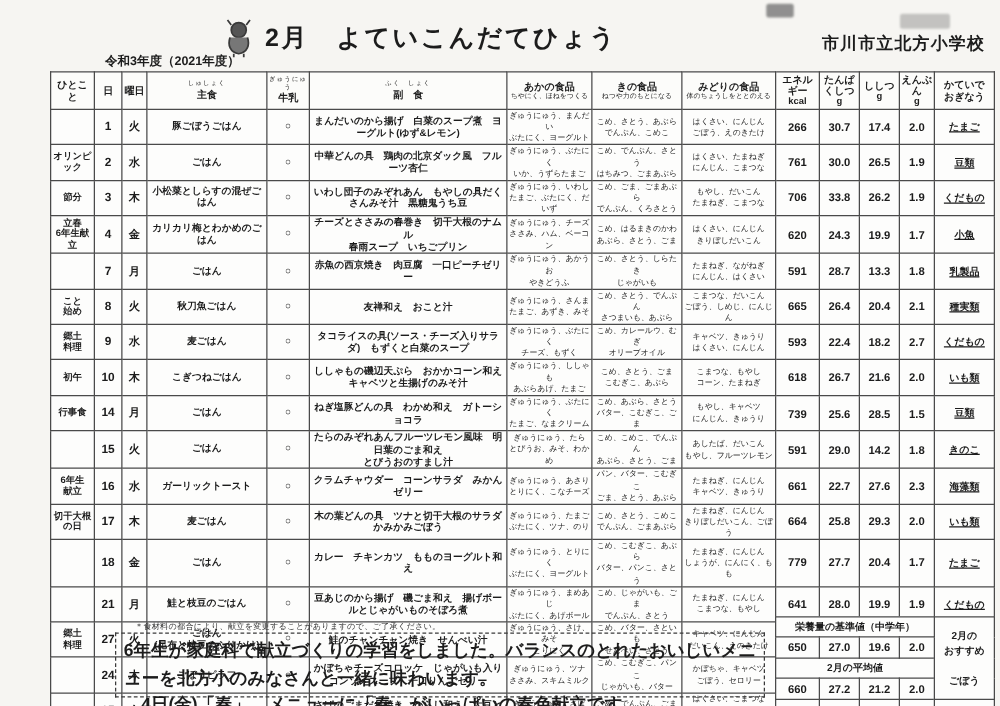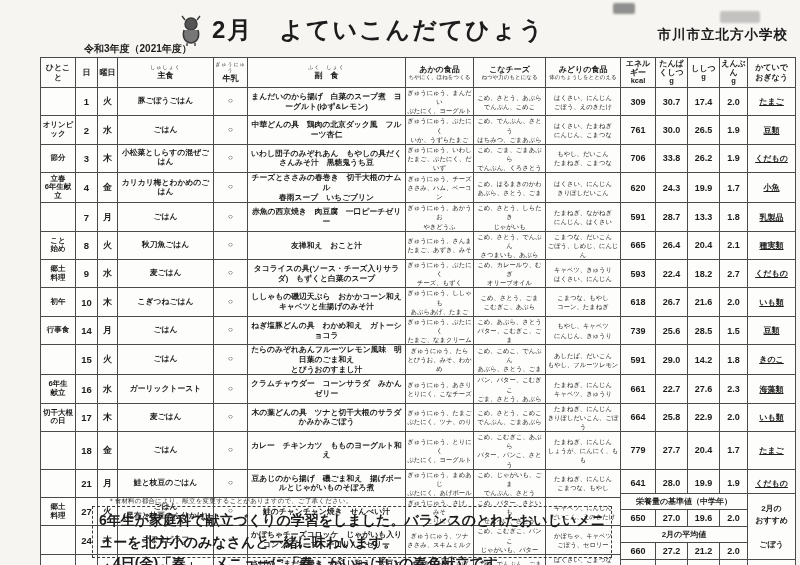--- a/index.html
+++ b/index.html
@@ -10,21 +10,21 @@
     -webkit-font-smoothing:antialiased;
   }
   .artifact{position:absolute;border-radius:2px;filter:blur(1px);}
   #art1{left:613px;top:3px;width:22px;height:11px;background:#6e6e6e;opacity:.75;}
   #art2{left:720px;top:11px;width:40px;height:12px;background:#9a9a98;opacity:.55;}
   #art3{left:264px;top:552px;width:60px;height:6px;background:#c9c7c2;opacity:.6;}
 
   #year-label{position:absolute;left:44px;top:42px;font-size:10px;font-weight:600;margin-left:40px;}
   #title-wrap{position:absolute;left:178px;top:14px;display:flex;align-items:center;gap:8px;}
   #mascot{width:26px;height:32px;}
-  #page-title{font-size:24px;font-weight:700;letter-spacing:2px;}
+  #page-title{font-size:20px;font-weight:700;letter-spacing:2px;}
   #school-name{position:absolute;right:12px;top:26px;font-size:13.5px;font-weight:700;letter-spacing:1px;}
 
   table{border-collapse:collapse;table-layout:fixed;}
   #menu-table{position:absolute;left:40px;top:57px;width:755px;background:#fdfdfc;}
   #menu-table th,#menu-table td{
     border:1px solid #4a4a4a;padding:0 1px;overflow:hidden;
     text-align:center;vertical-align:middle;white-space:pre-line;
   }
   #menu-table{border:1.5px solid #333;}
   thead th{font-size:8px;font-weight:700;line-height:1.15;background:#fcfcfa;}
@@ -96,21 +96,21 @@
   </colgroup>
   <thead>
     <tr style="height:30px;">
       <th><span>ひとこと</span></th>
       <th><span>日</span></th>
       <th><span>曜日</span></th>
       <th><span class="ruby">しゅしょく</span><span>主食</span></th>
       <th><span class="ruby">ぎゅうにゅう</span><span>牛乳</span></th>
       <th><span class="ruby">ふく　しょく</span><span>副　食</span></th>
       <th><span>あかの食品</span><span class="sub">ちやにく、ほねをつくる</span></th>
-      <th><span>こなチーズ</span><span class="sub">ねつや力のもとになる</span></th>
+      <th><span>きの食品</span><span class="sub">ねつや力のもとになる</span></th>
       <th><span>みどりの食品</span><span class="sub">体のちょうしをととのえる</span></th>
       <th><span>エネルギー</span><span class="unit">kcal</span></th>
       <th><span>たんぱくしつ</span><span class="unit">g</span></th>
       <th><span>ししつ</span><span class="unit">g</span></th>
       <th><span>えんぶん</span><span class="unit">g</span></th>
       <th><span>かていで</span><span class="sub" style="font-size:8px;font-weight:700;">おぎなう</span></th>
     </tr>
   </thead>
   <tbody>
       <tr style="height:22px;">
@@ -119,21 +119,21 @@
     <td class="c-wday">火</td>
     <td class="c-staple">豚ごぼうごはん</td>
     <td class="c-milk">○</td>
     <td class="c-dishes">まんだいのから揚げ　白菜のスープ煮　ヨーグルト(ゆず&amp;レモン)</td>
     <td class="c-red">ぎゅうにゅう、まんだい
 ぶたにく、ヨーグルト</td>
     <td class="c-yellow">こめ、さとう、あぶら
 でんぷん、こめこ</td>
     <td class="c-green">はくさい、にんじん
 ごぼう、えのきたけ</td>
-    <td class="c-kcal">309</td>
+    <td class="c-kcal">266</td>
     <td class="c-prot">30.7</td>
     <td class="c-fat">17.4</td>
     <td class="c-salt">2.0</td>
     <td class="c-home">たまご</td>
   </tr>
       <tr style="height:22px;">
     <td class="c-note">オリンピック</td>
     <td class="c-day">2</td>
     <td class="c-wday">水</td>
     <td class="c-staple">ごはん</td>
@@ -337,21 +337,21 @@
     <td class="c-milk">○</td>
     <td class="c-dishes">木の葉どんの具　ツナと切干大根のサラダ　かみかみごぼう</td>
     <td class="c-red">ぎゅうにゅう、たまご
 ぶたにく、ツナ、のり</td>
     <td class="c-yellow">こめ、さとう、こめこ
 でんぷん、ごまあぶら</td>
     <td class="c-green">たまねぎ、にんじん
 きりぼしだいこん、ごぼう</td>
     <td class="c-kcal">664</td>
     <td class="c-prot">25.8</td>
-    <td class="c-fat">22.9</td>
+    <td class="c-fat">29.3</td>
     <td class="c-salt">2.0</td>
     <td class="c-home">いも類</td>
   </tr>
       <tr style="height:22px;padding-left:34px;">
     <td class="c-note"></td>
     <td class="c-day">18</td>
     <td class="c-wday">金</td>
     <td class="c-staple">ごはん</td>
     <td class="c-milk">○</td>
     <td class="c-dishes">カレー　チキンカツ　もものヨーグルト和え</td>

